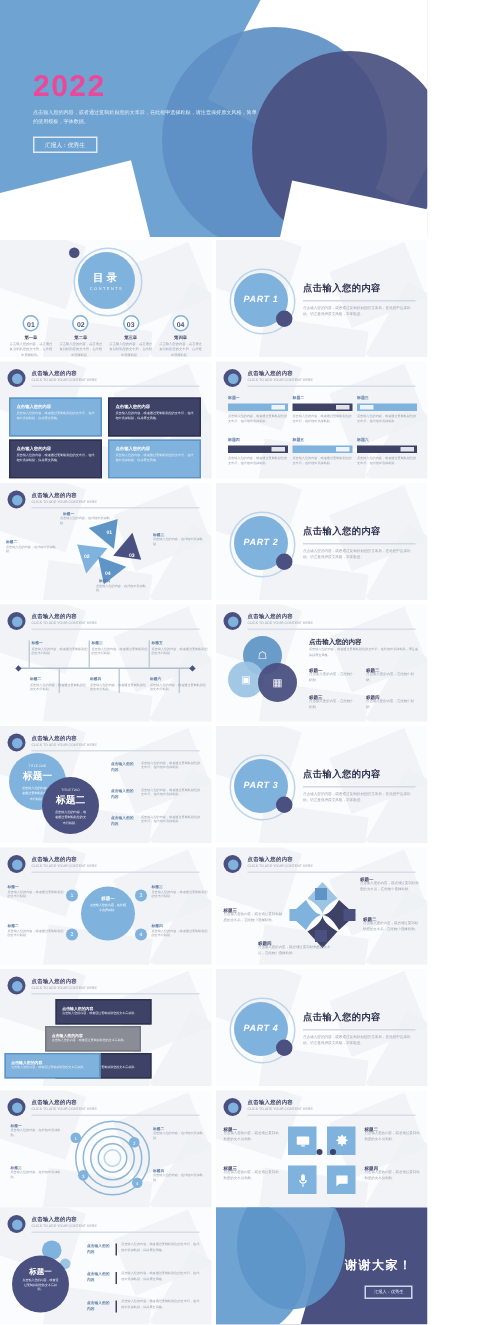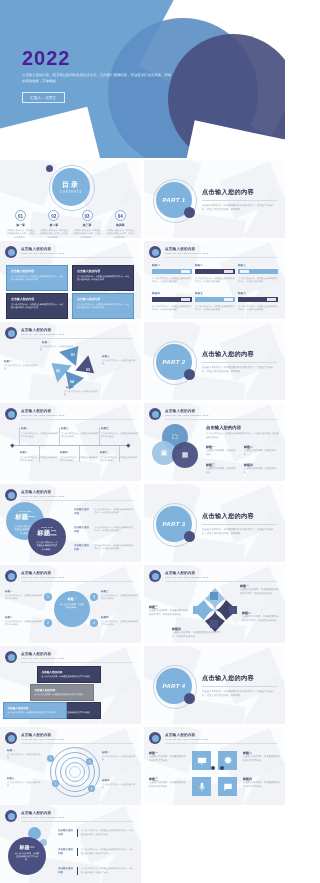--- a/index.html
+++ b/index.html
@@ -54,21 +54,21 @@
     position:absolute; left:-20px; bottom:-52px; width:120px; height:90px;
     background:#ffffff; transform: rotate(-14deg);
   }
   #title-slide .corner-white2 {
     position:absolute; right:-30px; bottom:-55px; width:130px; height:80px;
     background:#ffffff; transform: rotate(12deg);
   }
   #title-slide .tbody { position:absolute; left:22px; top:48px; width:170px; color:#fff; }
   .t-year {
     font-size:20px; font-weight:bold; letter-spacing:1px;
-    color:#4c1d95; line-height:1.05;
+    color:#ec4899; line-height:1.05;
   }
   .t-main {
     font-size:15px; font-weight:bold; letter-spacing:.5px;
     color:#ffffff; margin-top:1px; line-height:1.15; white-space:nowrap;
   }
   .t-sub {
     font-size:3.4px; line-height:1.75; color:#e6eef7; margin-top:4px; width:150px;
   }
   .t-chip {
     display:inline-block; margin-top:5px; padding:2px 7px;
@@ -877,14 +877,23 @@
       <div class="sep"></div>
       <div class="v">点击输入您的内容，或者通过复制粘贴您的文本后，在此框中选择粘贴，保持原文风格。</div>
     </div>
     <div class="r10-item" style="left:58px; top:62px;">
       <div class="k">点击输入您的内容</div>
       <div class="sep"></div>
       <div class="v">点击输入您的内容，或者通过复制粘贴您的文本后，在此框中选择粘贴，保持原文风格。</div>
     </div>
   </div>
 
+  <div class="slide col-r h78" id="thanks" style="top:805px;">
+    <div class="cut-white"></div>
+    <div class="big-blue"></div>
+    <div class="mid-blue"></div>
+    <div class="ty">
+      <div class="big">谢谢大家！</div>
+      <div class="chip">汇报人：优秀生</div>
+    </div>
+  </div>
 
 </div>
 
 </body></html>

